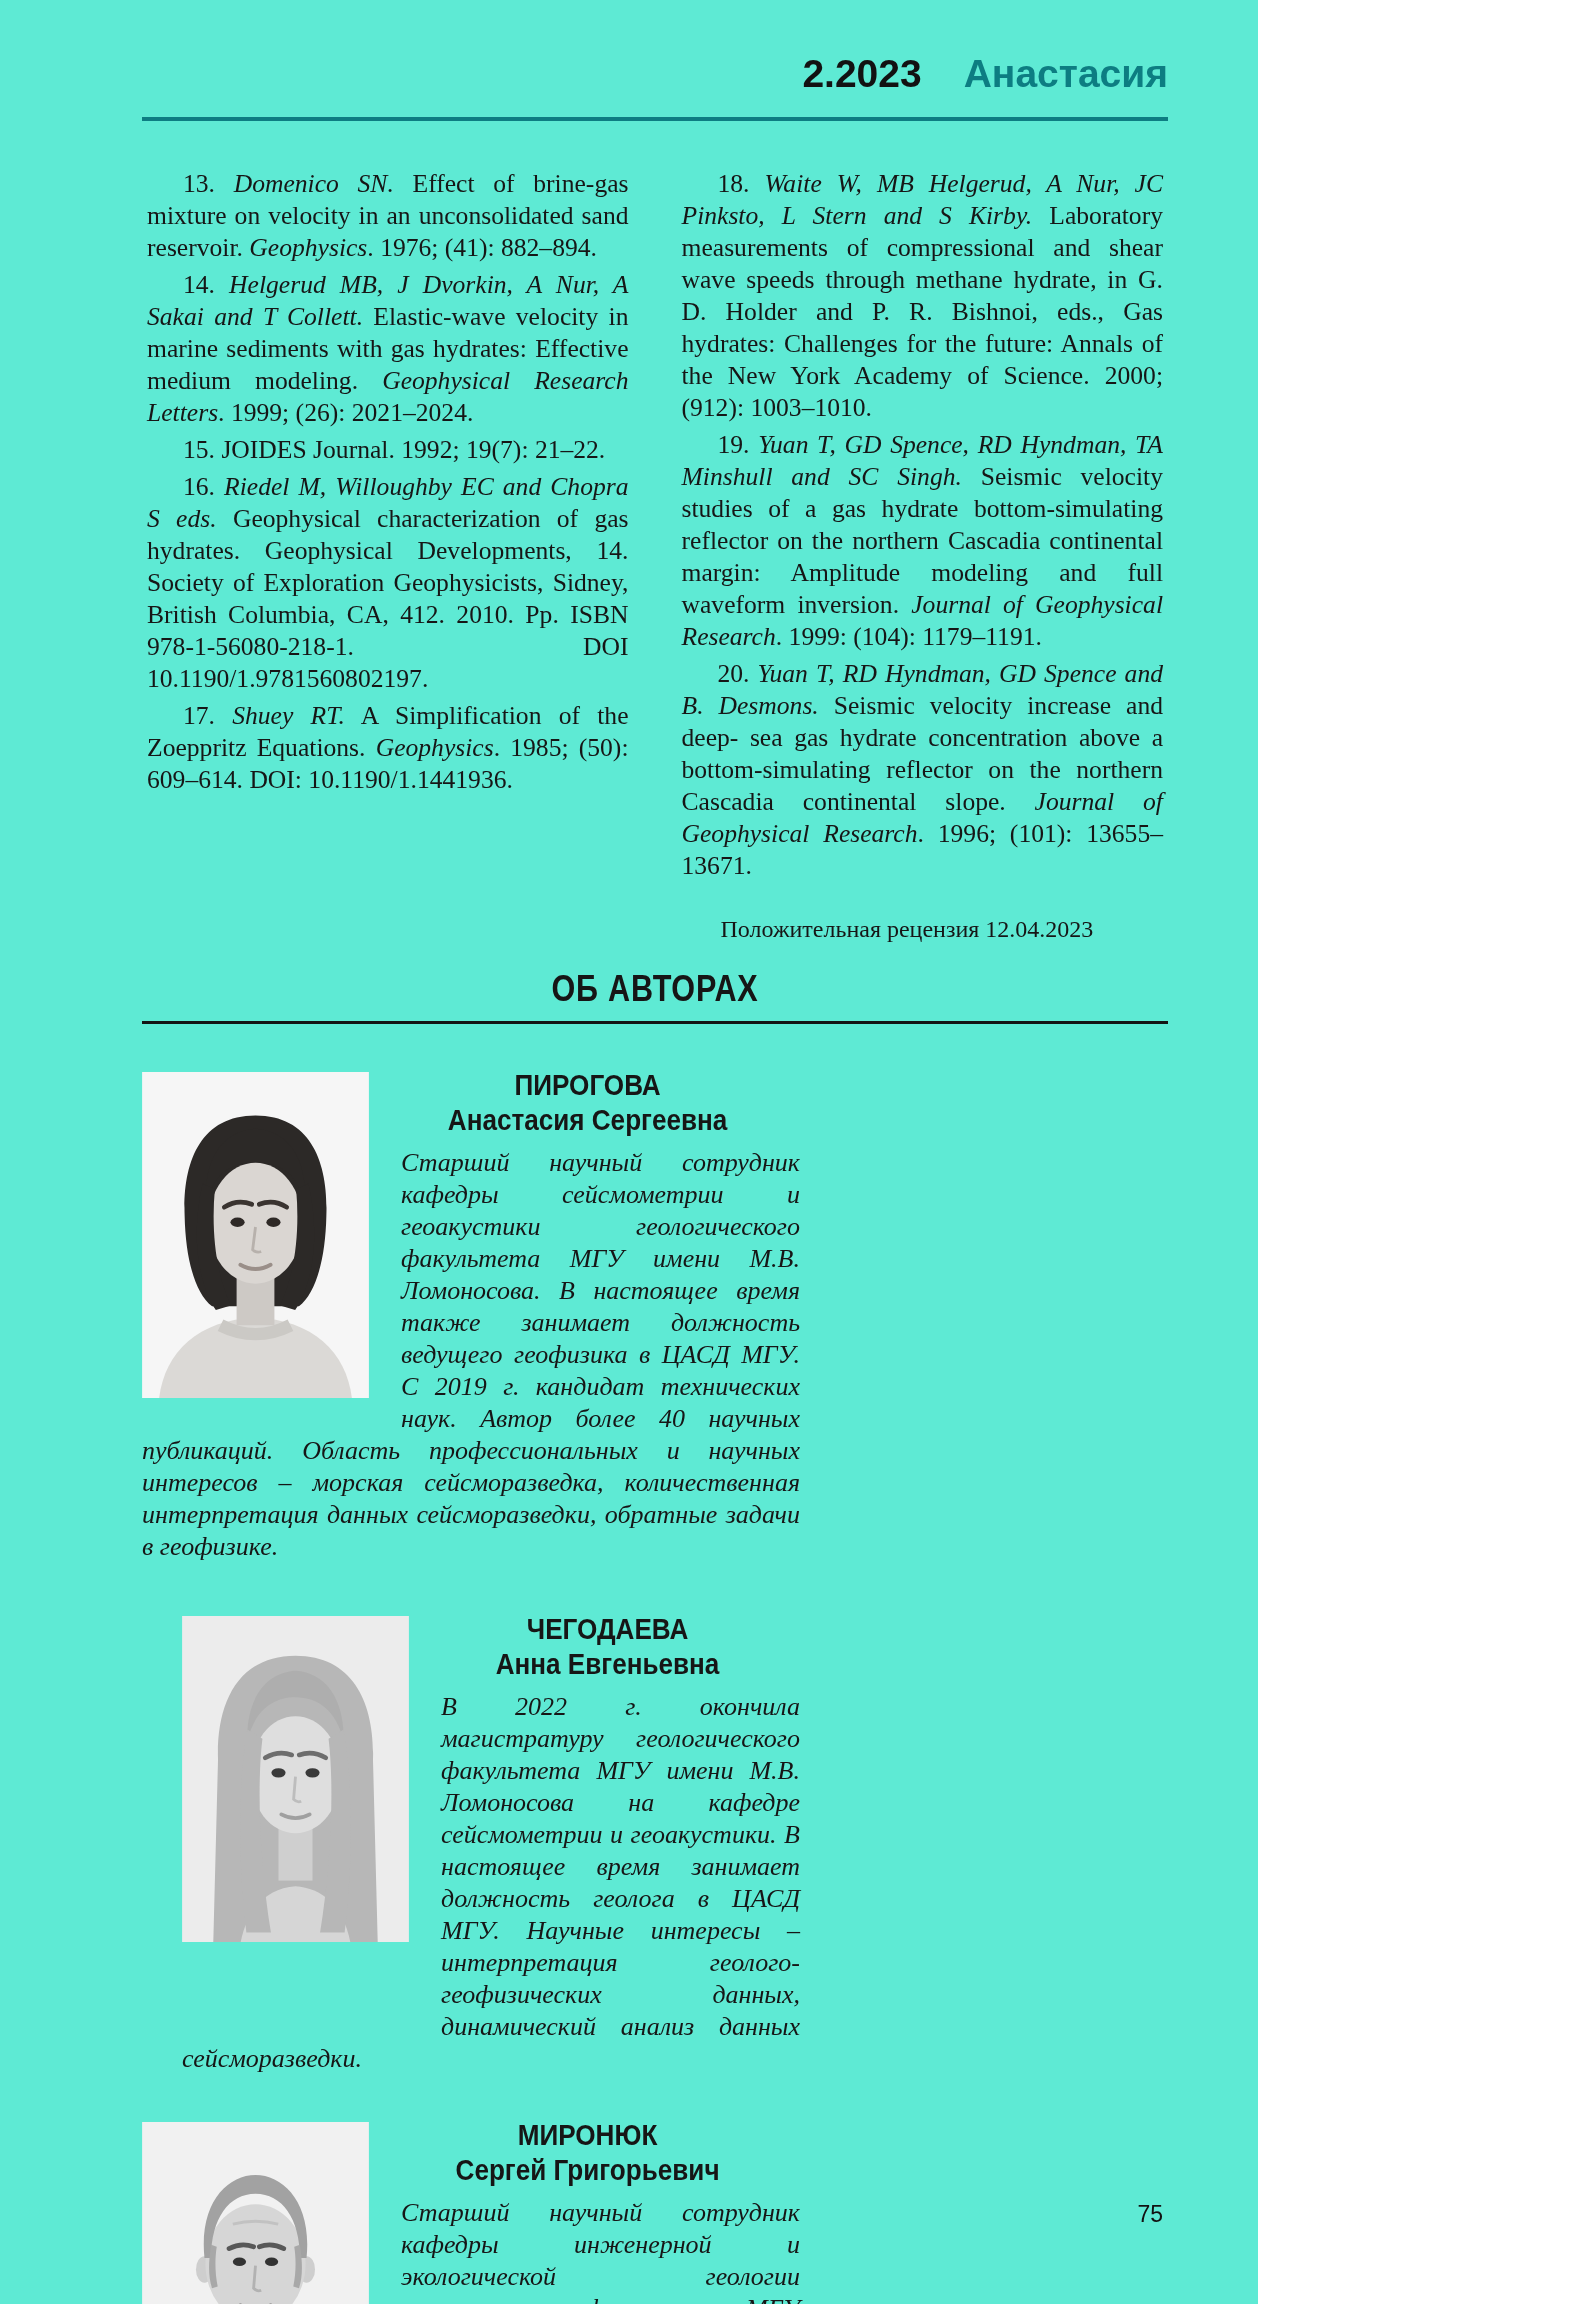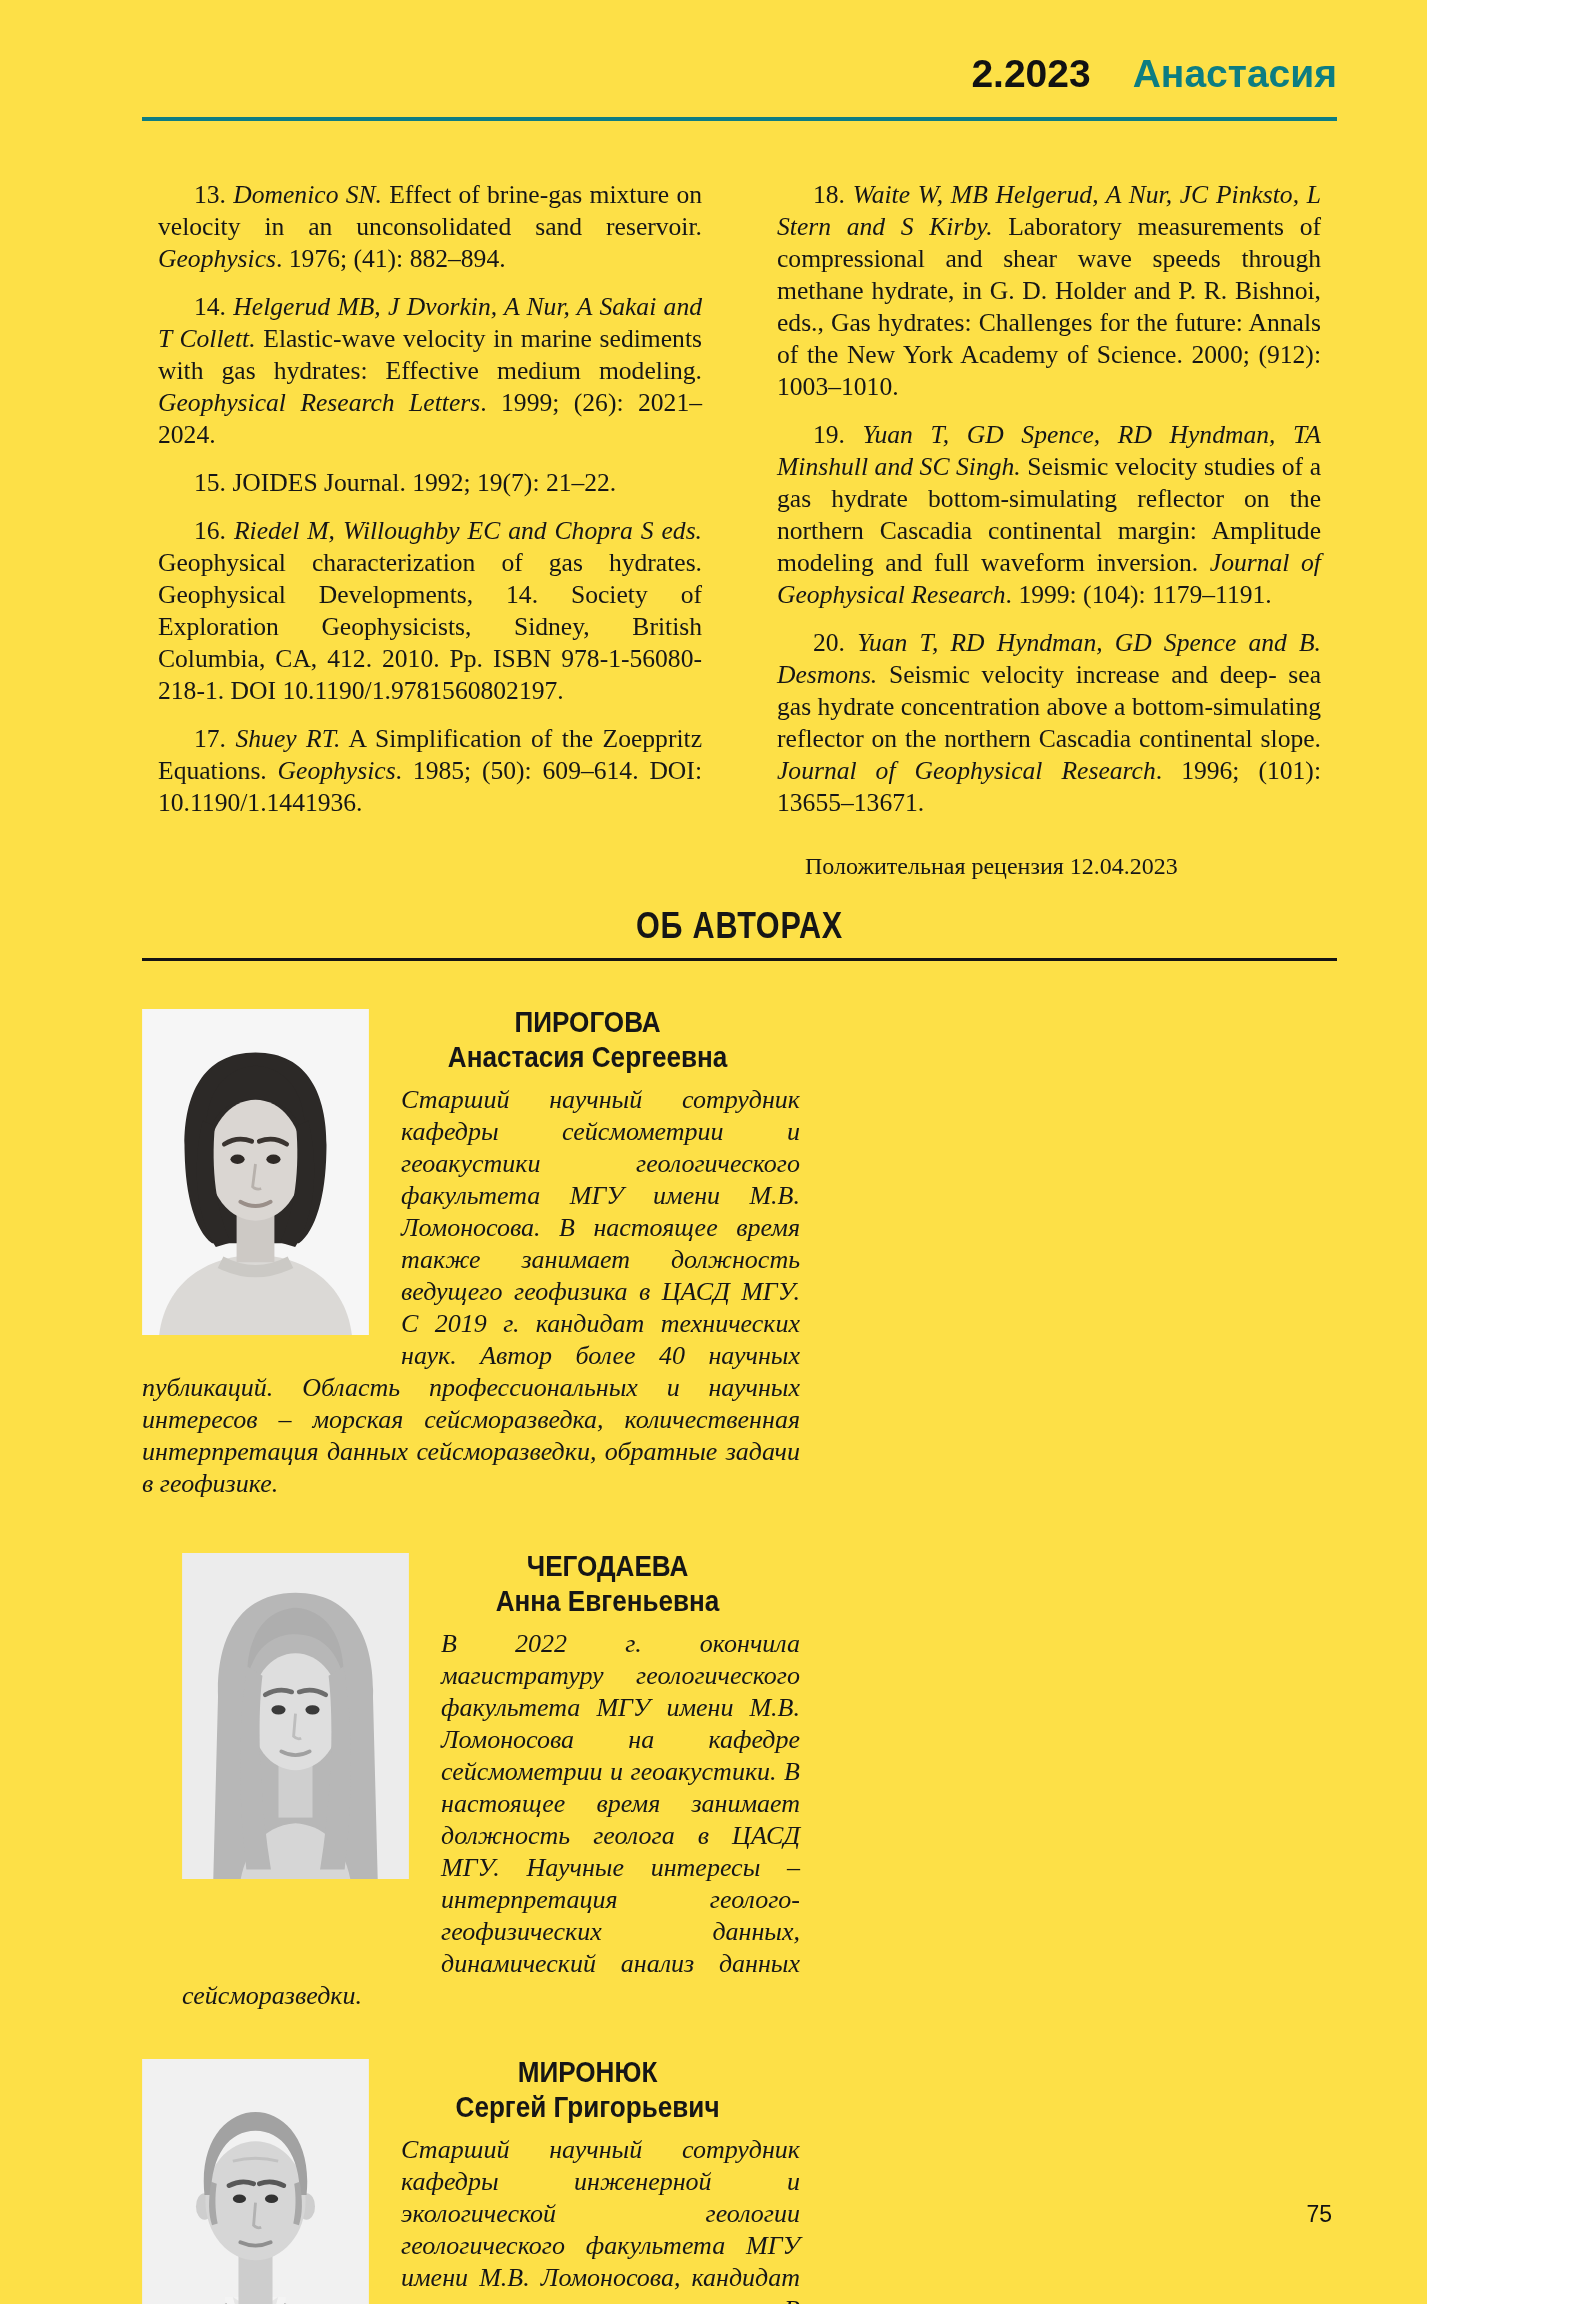--- a/index.html
+++ b/index.html
@@ -1,19 +1,19 @@
 <!DOCTYPE html>
 <html lang="ru" style="--accent: #0d7d82;font-size:15px"><head>
 <meta charset="utf-8">
 <style>
   html,body{margin:0;padding:0;background:#ffffff;}
   .page{
     position:relative;
-    width:1427px;height:2304px;
-    background:#fde047;
+    width:1258px;height:2304px;
+    background:#5eead4;
     font-family:"Liberation Serif", serif;
     color:#161616;
     overflow:hidden;
   }
   .content{padding:0 90px 0 142px;}
 
   
   .header{
     display:flex;justify-content:flex-end;align-items:baseline;gap:42px;
     padding-top:53px;
@@ -21,21 +21,21 @@
     font-weight:bold;font-size:39px;line-height:1.1;
   }
   .header .issue{color:#121212;}
   .header .journal{color:var(--accent,#0d7d82);}
   .rule-teal{height:3.8px;background:var(--accent,#0d7d82);margin-top:21px;}
 
   
   .refs{display:flex;gap:43px;margin-top:42px;}
   .col{width:658px;}
   p.ref{
-    margin:16px;font-size:25.6px;line-height:32px;
+    margin:5px;font-size:25.6px;line-height:32px;
     text-align:justify;text-indent:36px;
     hyphens:auto;overflow-wrap:break-word;
   }
   .review{margin:32px 0 0;font-size:24px;line-height:31px;padding-left:44px;}
 
   
   .section-title{
     margin:24.6px 0 0;text-align:center;
     font-family:"Liberation Sans", sans-serif;
     font-weight:bold;font-size:36px;line-height:1.1;

